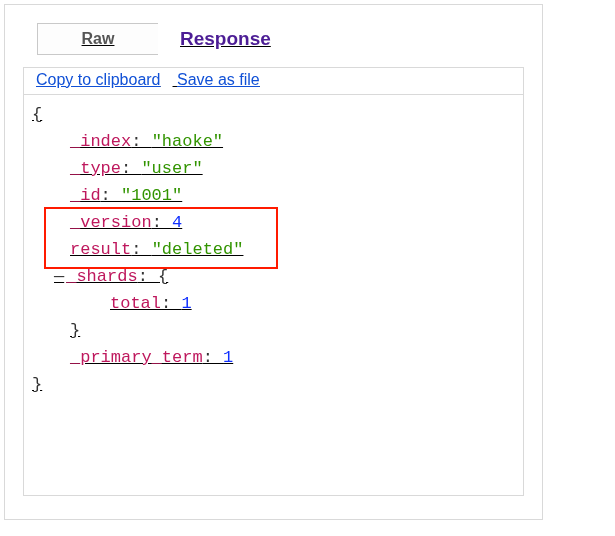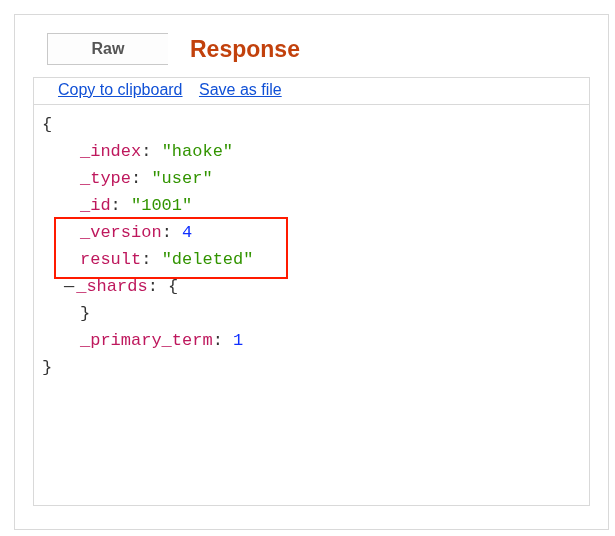--- a/index.html
+++ b/index.html
@@ -5,27 +5,28 @@
   html, body {
     margin: 0;
     padding: 0;
     width: 615px;
     height: 536px;
     background: #fff;
     font-family: Arial, Helvetica, sans-serif;
   }
   .outer {
     box-sizing: border-box;
-    width: 595px;
+    width: 539px;
     height: 516px;
-    margin: 14px;
+    margin: 4px;
     border: 1px solid #d9d9d9;
     background: #fff;
     padding: 18px 18px 10px 18px;
     position: relative;
+    text-decoration: underline;
   }
   .tabs {
     display: flex;
     align-items: center;
     gap: 0;
     margin-bottom: 12px;
     margin-left: 14px;
   }
   .tab {
     height: 30px;
@@ -42,23 +43,23 @@
   .tab.raw {
     width: 120px;
     border-right: none;
   }
   .tab.json {
     width: 120px;
     background: linear-gradient(#f2f2f2,#e6e6e6);
   }
   .resp-label {
     margin-left: 22px;
-    font-size: 23px;
+    font-size: 19px;
     font-weight: bold;
-    color: #c2410c;
+    color: #4c1d95;
   }
   .actions {
     margin: 0 0 2px 8px;
     font-size: 16px;
   }
   .actions a {
     color: #1050d6;
     text-decoration: underline;
     margin-right: 12px;
     cursor: pointer;
@@ -72,21 +73,21 @@
     line-height: 27px;
     color: #333;
     position: relative;
     height: 402px;
     box-sizing: border-box;
     overflow: hidden;
   }
   .actions-wrap {
     border: 1px solid #d9d9d9;
     border-bottom: none;
-    padding: 3px 16px;
+    padding: 3px 4px;
   }
   .key { color: #be185d; }
   .str { color: #329400; }
   .num { color: #1030ff; }
   .pun { color: #333; }
   .toggle { color:#333; margin-right:2px; }
   .ind1 { padding-left: 38px; }
   .ind2 { padding-left: 78px; }
   .line { white-space: pre; }
   .highlight-box {
@@ -121,20 +122,21 @@
     <div class="line ind1"><span class="key">_type</span><span class="pun">: </span><span class="str">"user"</span></div>
 
     <div class="line ind1"><span class="key">_id</span><span class="pun">: </span><span class="str">"1001"</span></div>
 
     <div class="line ind1"><span class="key">_version</span><span class="pun">: </span><span class="num">4</span></div>
 
     <div class="line ind1"><span class="key">result</span><span class="pun">: </span><span class="str">"deleted"</span></div>
 
     <div class="line" style="padding-left:22px;"><span class="toggle">—</span><span class="key">_shards</span><span class="pun">: </span><span class="pun">{</span></div>
 
+    <div class="line ind2"><span class="key">total</span><span class="pun">: </span><span class="num">1</span></div>
 
 
 
     <div class="line ind1"><span class="pun">}</span></div>
 
 
     <div class="line ind1"><span class="key">_primary_term</span><span class="pun">: </span><span class="num">1</span></div>
 
     <div class="line"><span class="pun">}</span></div>
 

